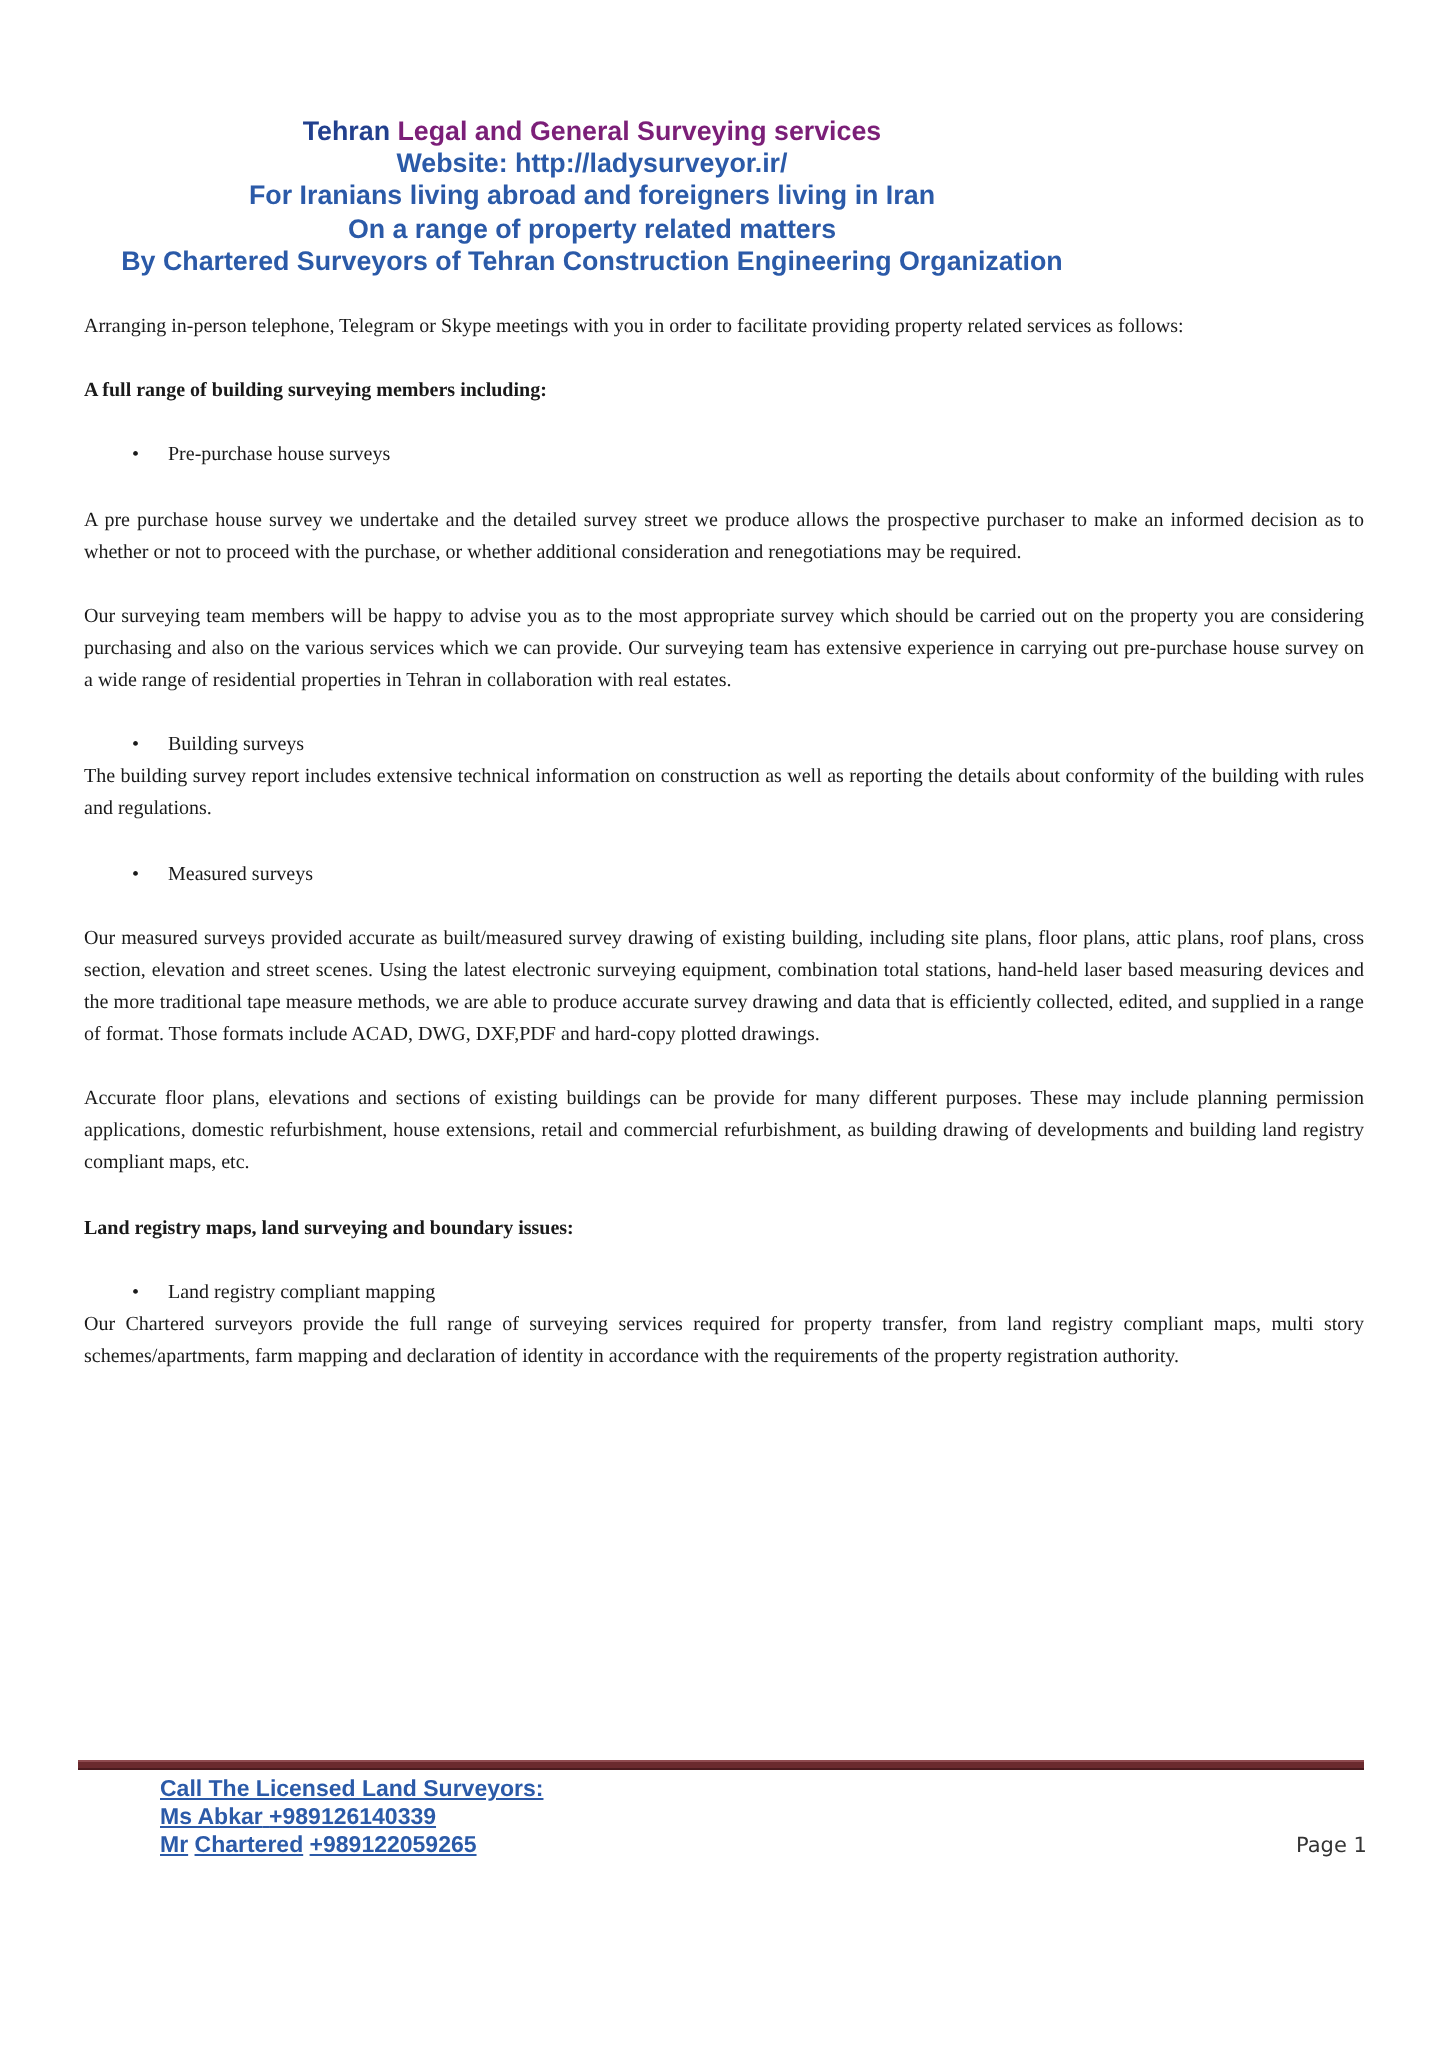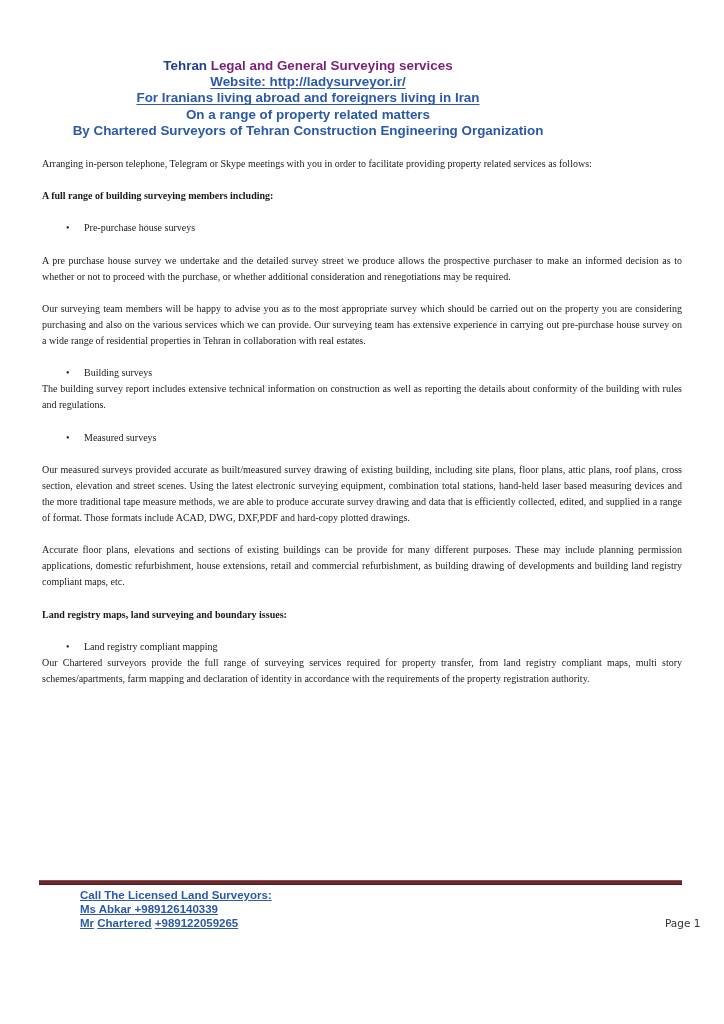--- a/index.html
+++ b/index.html
@@ -1,30 +1,30 @@
 <!DOCTYPE html>
 <html><head>
   <meta charset="utf-8">
   <style>
     * { margin: 0; padding: 0; box-sizing: border-box; }
     html, body { width: 724px; height: 1024px; background: #ffffff; overflow: hidden; }
     body { position: relative; font-family: "Liberation Serif", serif; color: #1a1a1a; }
     .page { position: absolute; left: 0; top: 0; width: 724px; height: 1024px; background: #fff; }
 
     .header {
-      position: absolute; left: 12px; top: 58px; width: 592px;
+      position: absolute; left: 0; top: 58px; width: 592px;
       text-align: center;
       font-family: "Liberation Sans", sans-serif;
       font-weight: bold; font-size: 13.4px; line-height: 16.2px;
       color: #2b5aa8;
     }
     .header .line { display: block; white-space: nowrap; }
     .header .tehran { color: #22408e; }
     .header .purple { color: #7b1f78; }
-    .header .u { text-decoration: underline; text-underline-offset: 2px; }
+    .header .u { text-underline-offset: 2px; }
 
     .body {
       position: absolute; left: 42px; top: 156px; width: 640px;
       font-size: 10px; line-height: 16.1px; text-align: justify;
     }
     .body p { margin: 0; }
     .gap { height: 16.1px; }
     .heading { font-weight: bold; }
     .bullet { position: relative; padding-left: 42px; }
     .bullet .dot {
@@ -38,21 +38,21 @@
       border-bottom: 1px solid #4a1a1e;
     }
     .footer {
       position: absolute; left: 41px; top: 888px;
       font-family: "Liberation Sans", sans-serif; font-weight: bold;
       font-size: 11.5px; line-height: 14.2px; color: #2b5aa8;
     }
     .footer .line { display: block; white-space: nowrap; margin-left: 39px; }
     .footer a { color: #2b5aa8; text-decoration: underline; }
     .page-num {
-      position: absolute; left: 665px; top: 917px;
+      position: absolute; left: 648px; top: 917px;
       font-family: "DejaVu Sans", sans-serif; font-size: 10.5px; color: #333;
     }
   </style>
 </head>
 <body>
 
 <div class="page">
 
   <div class="header">
     <span class="line"><span class="tehran">Tehran</span><span class="purple"> Legal and General Surveying services</span></span>

